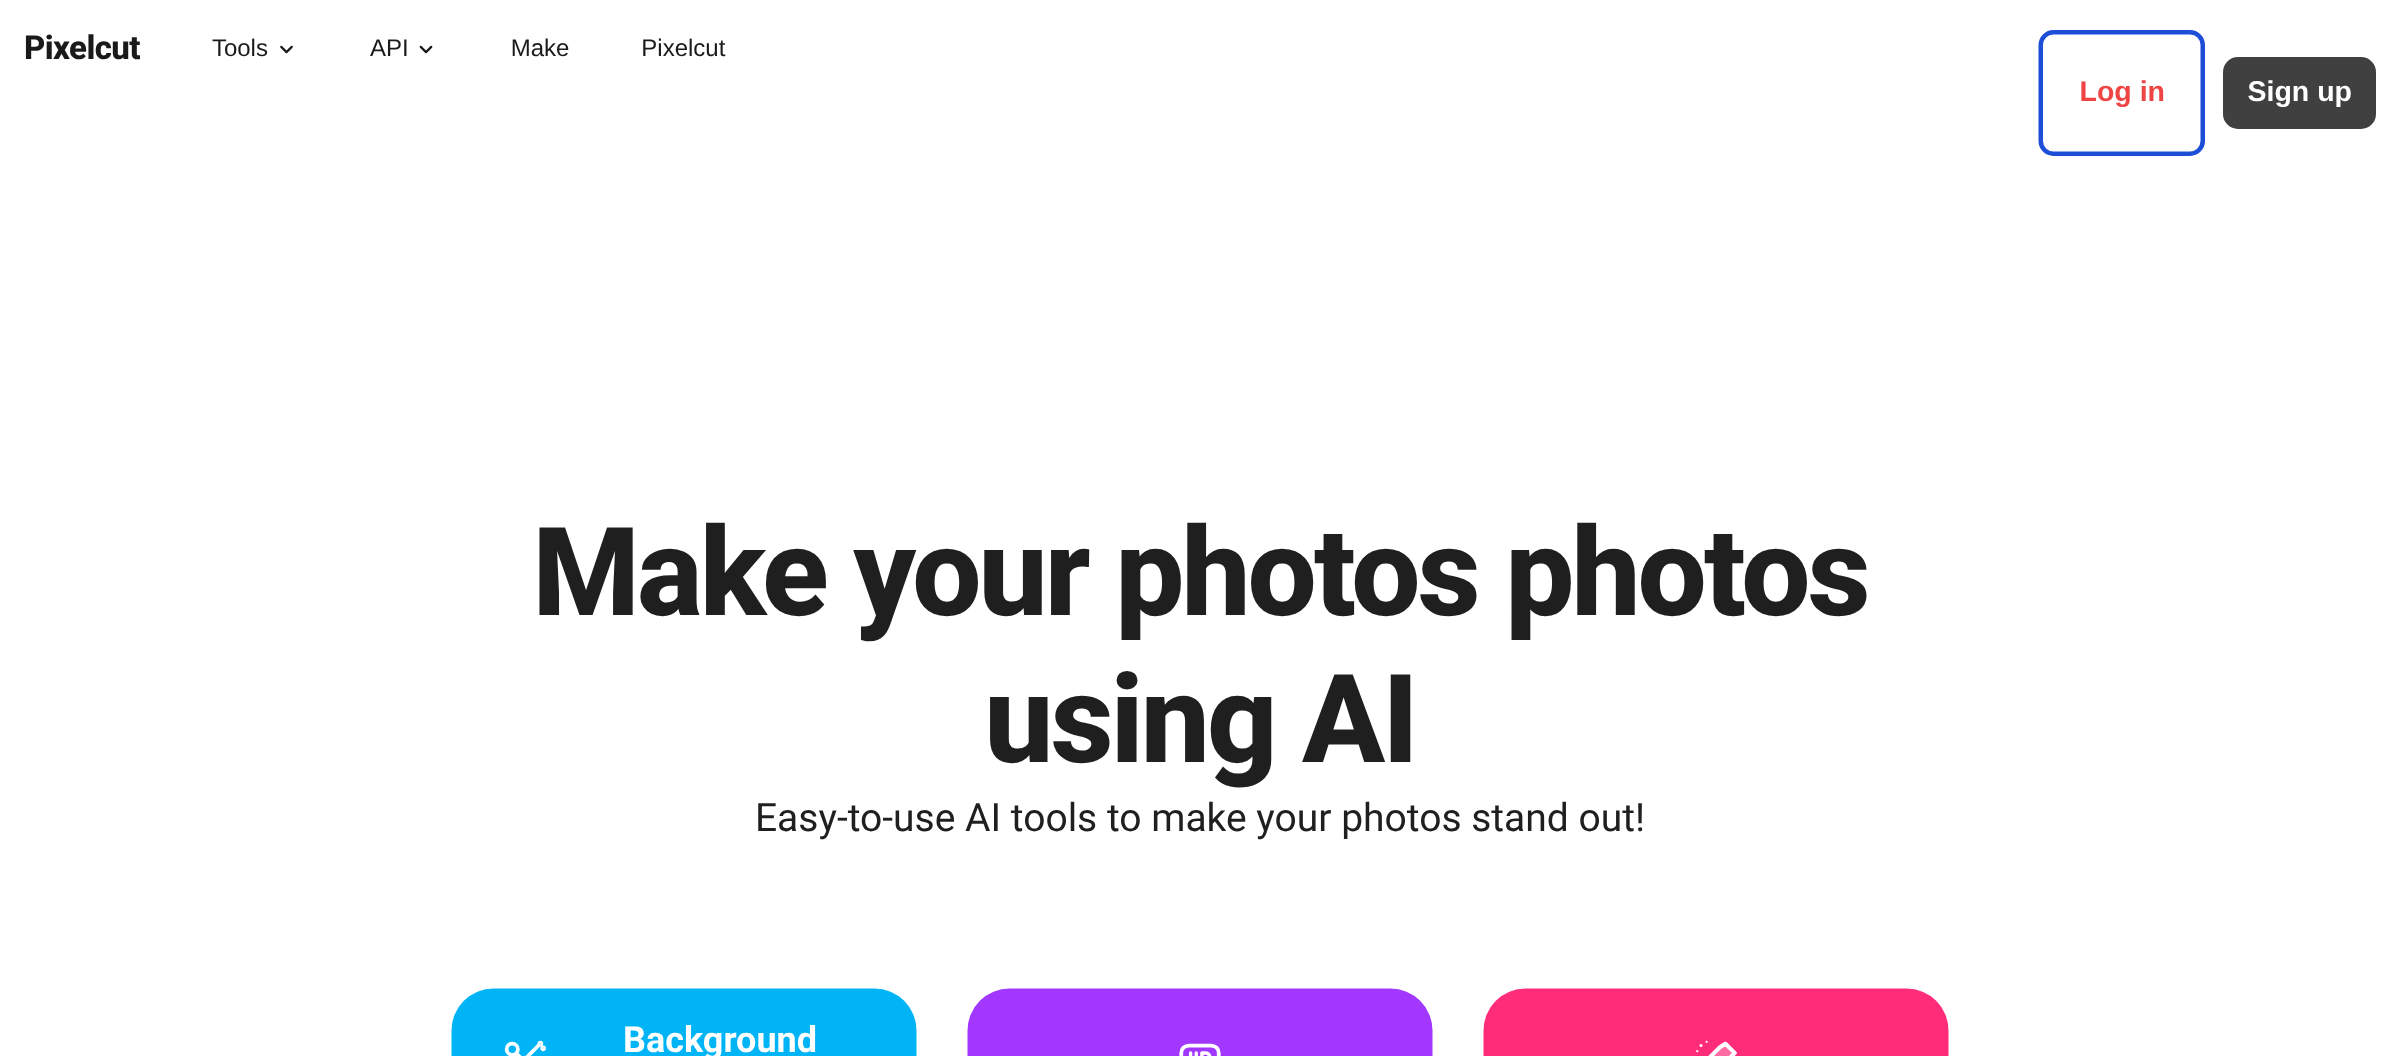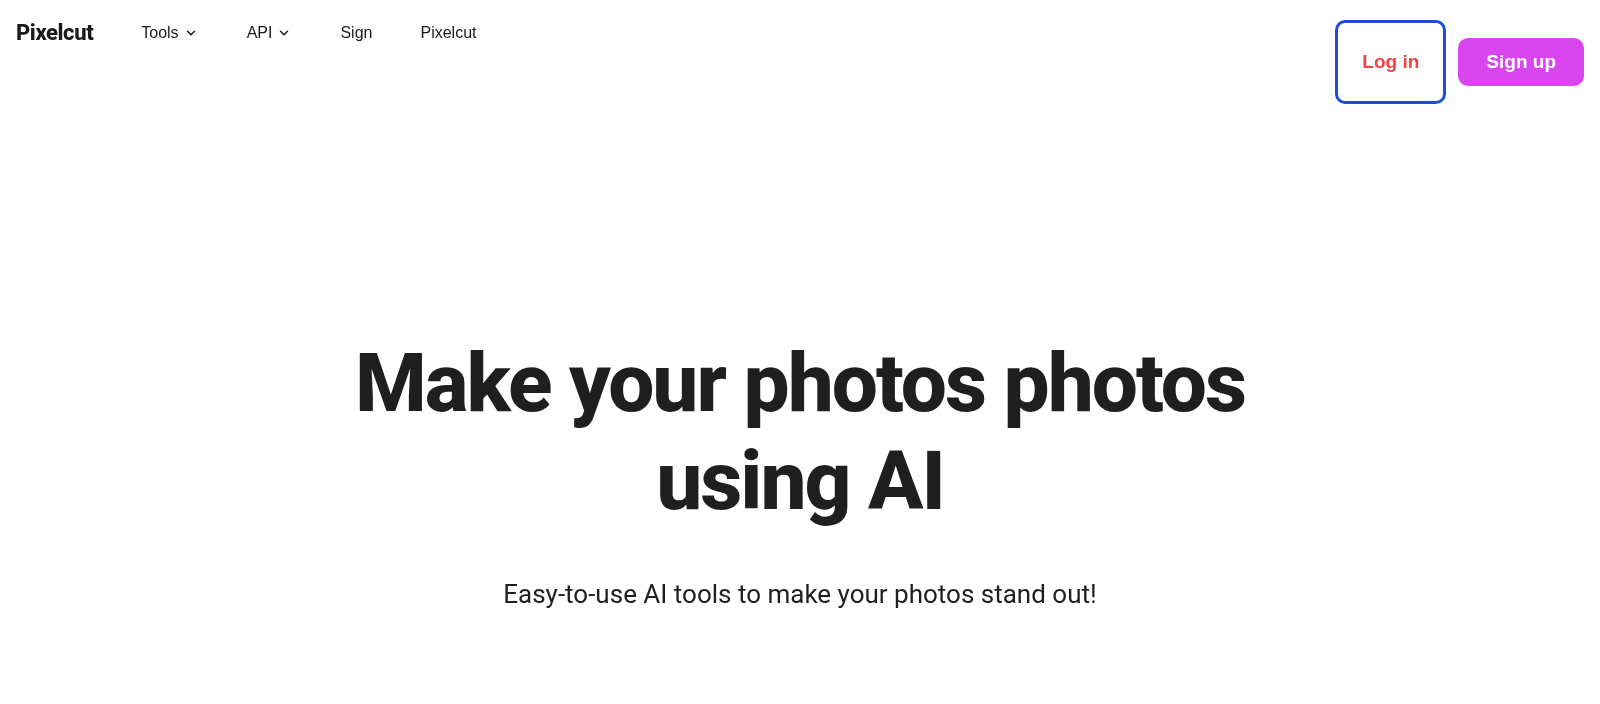--- a/index.html
+++ b/index.html
@@ -67,44 +67,43 @@
       background: #ffffff;
       border: 3px solid #1d4ed8;
       border-radius: 10px;
       padding: 28px 24px;
       cursor: pointer;
     }
     .btn-signup {
       font-size: 19px;
       font-weight: 600;
       color: #ffffff;
-      background: #d946ef;
+      background: #404040;
       border: none;
       border-radius: 10px;
-      padding: 13px 28px;
+      padding: 13px 16px;
       cursor: pointer;
     }
     .hero {
       text-align: center;
       padding-top: 210px;
     }
     .hero-title {
       font-size: 82px;
       font-weight: 800;
       color: #1f1f1f;
       line-height: 1.2;
       letter-spacing: -2px;
       max-width: 1100px;
       margin: 0 auto;
     }
     .hero-subtitle {
       font-size: 26px;
       font-weight: 400;
       color: #1f1f1f;
-      margin-top: 48px;
     }
     .feature-cards {
       display: flex;
       justify-content: center;
       gap: 34px;
       margin-top: 98px;
     }
     .feature-card {
       display: flex;
       align-items: center;
@@ -154,21 +153,21 @@
       </button>
       <button class="nav-item">
         <span>API</span>
         <span class="chevron-down">
           <svg width="14" height="14" viewBox="0 0 24 24" fill="none" stroke="currentColor" stroke-width="2.5" stroke-linecap="round" stroke-linejoin="round">
               <polyline points="6 9 12 15 18 9"></polyline>
             </svg>
         </span>
       </button>
       <button class="nav-item">
-        <span>Sign</span>
+        <span>Make</span>
       </button>
       <button class="nav-item">
         <span>Pixelcut</span>
       </button>
     </nav>
   </div>
   <div class="header-right">
     <button class="btn-login">Log in</button>
     <button class="btn-signup">Sign up</button>
   </div>

